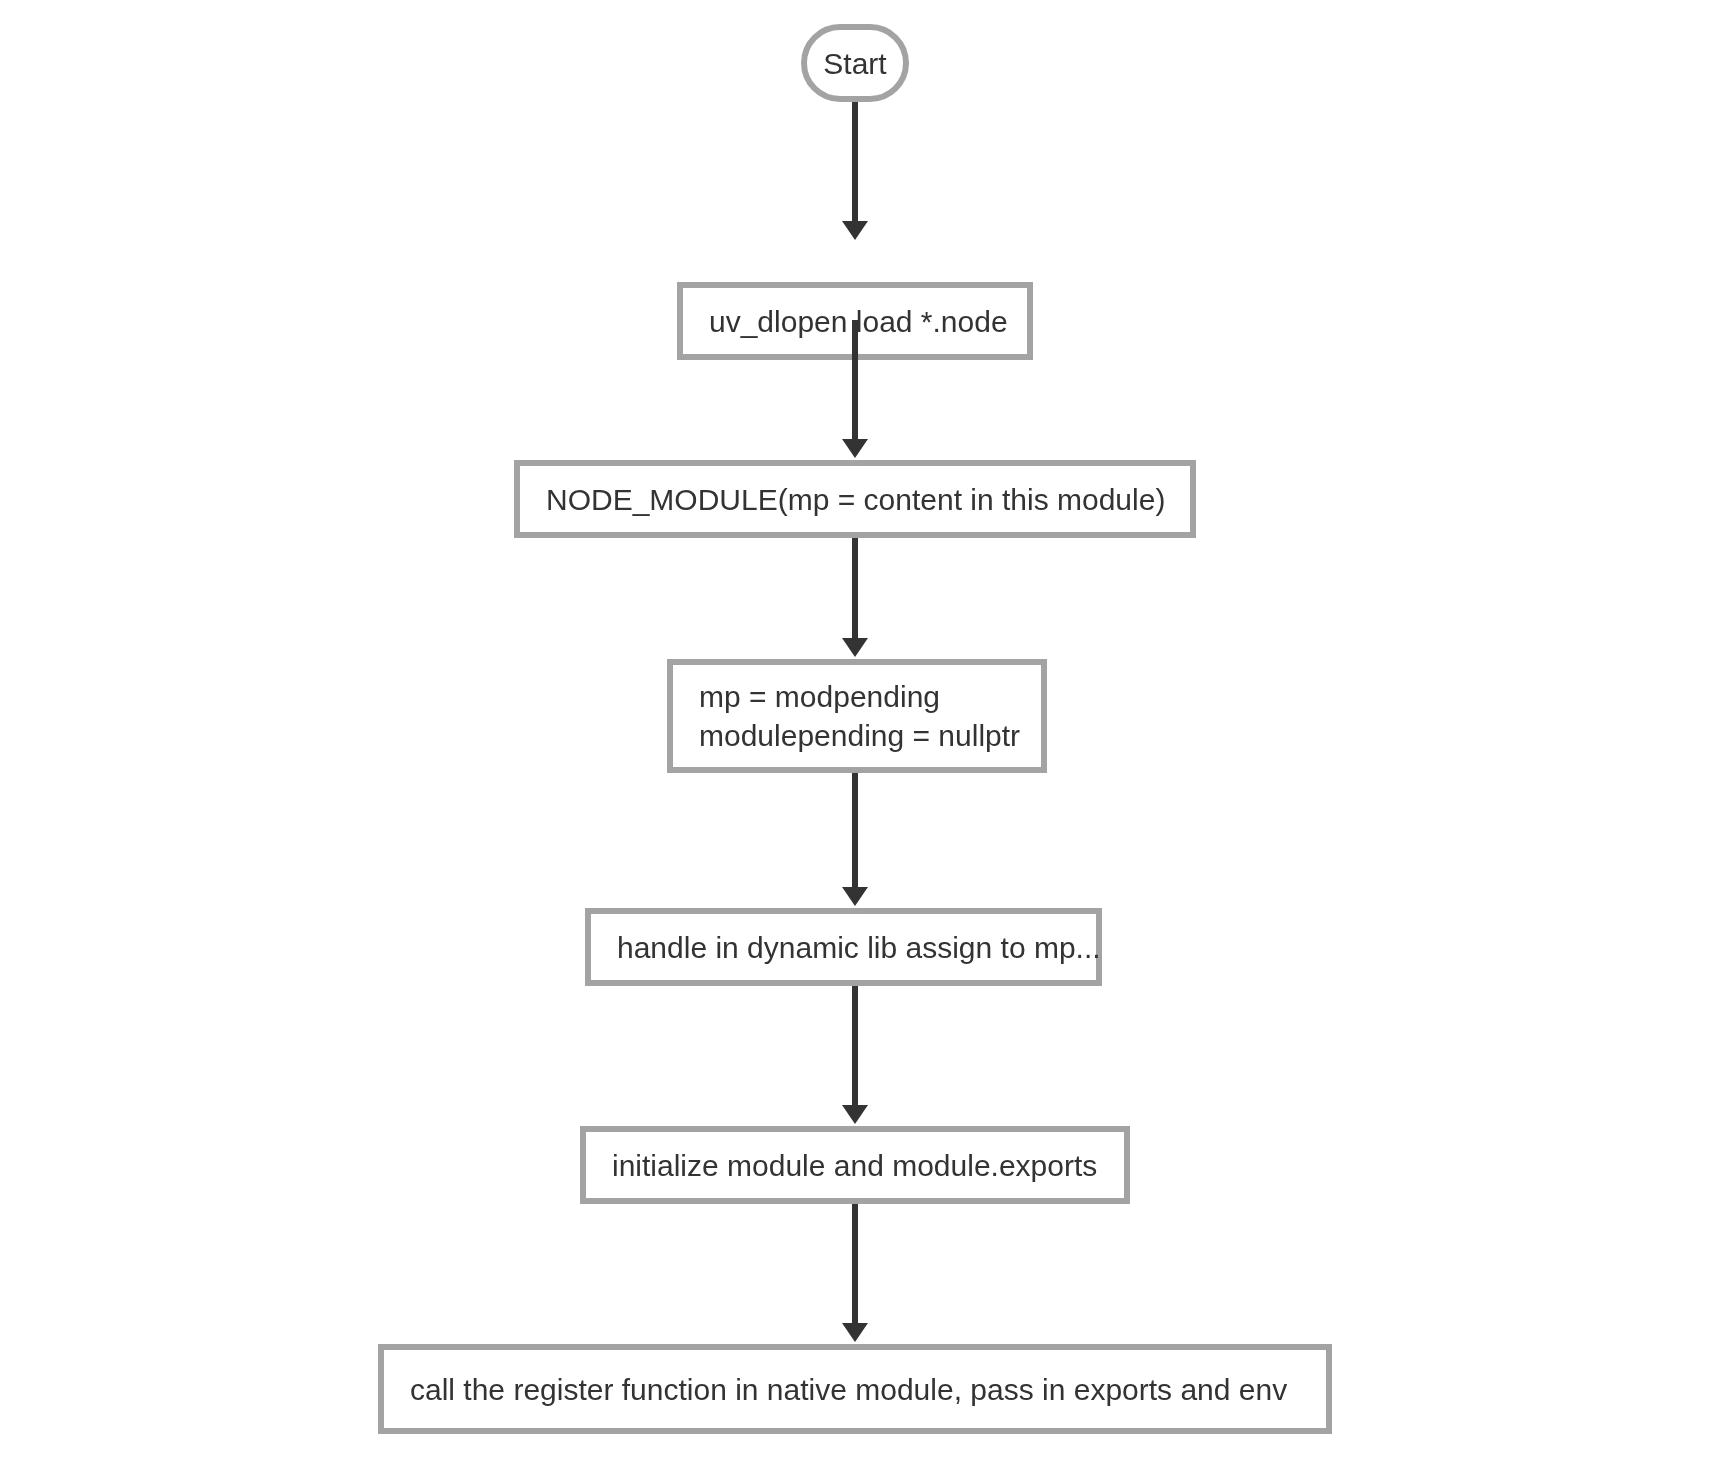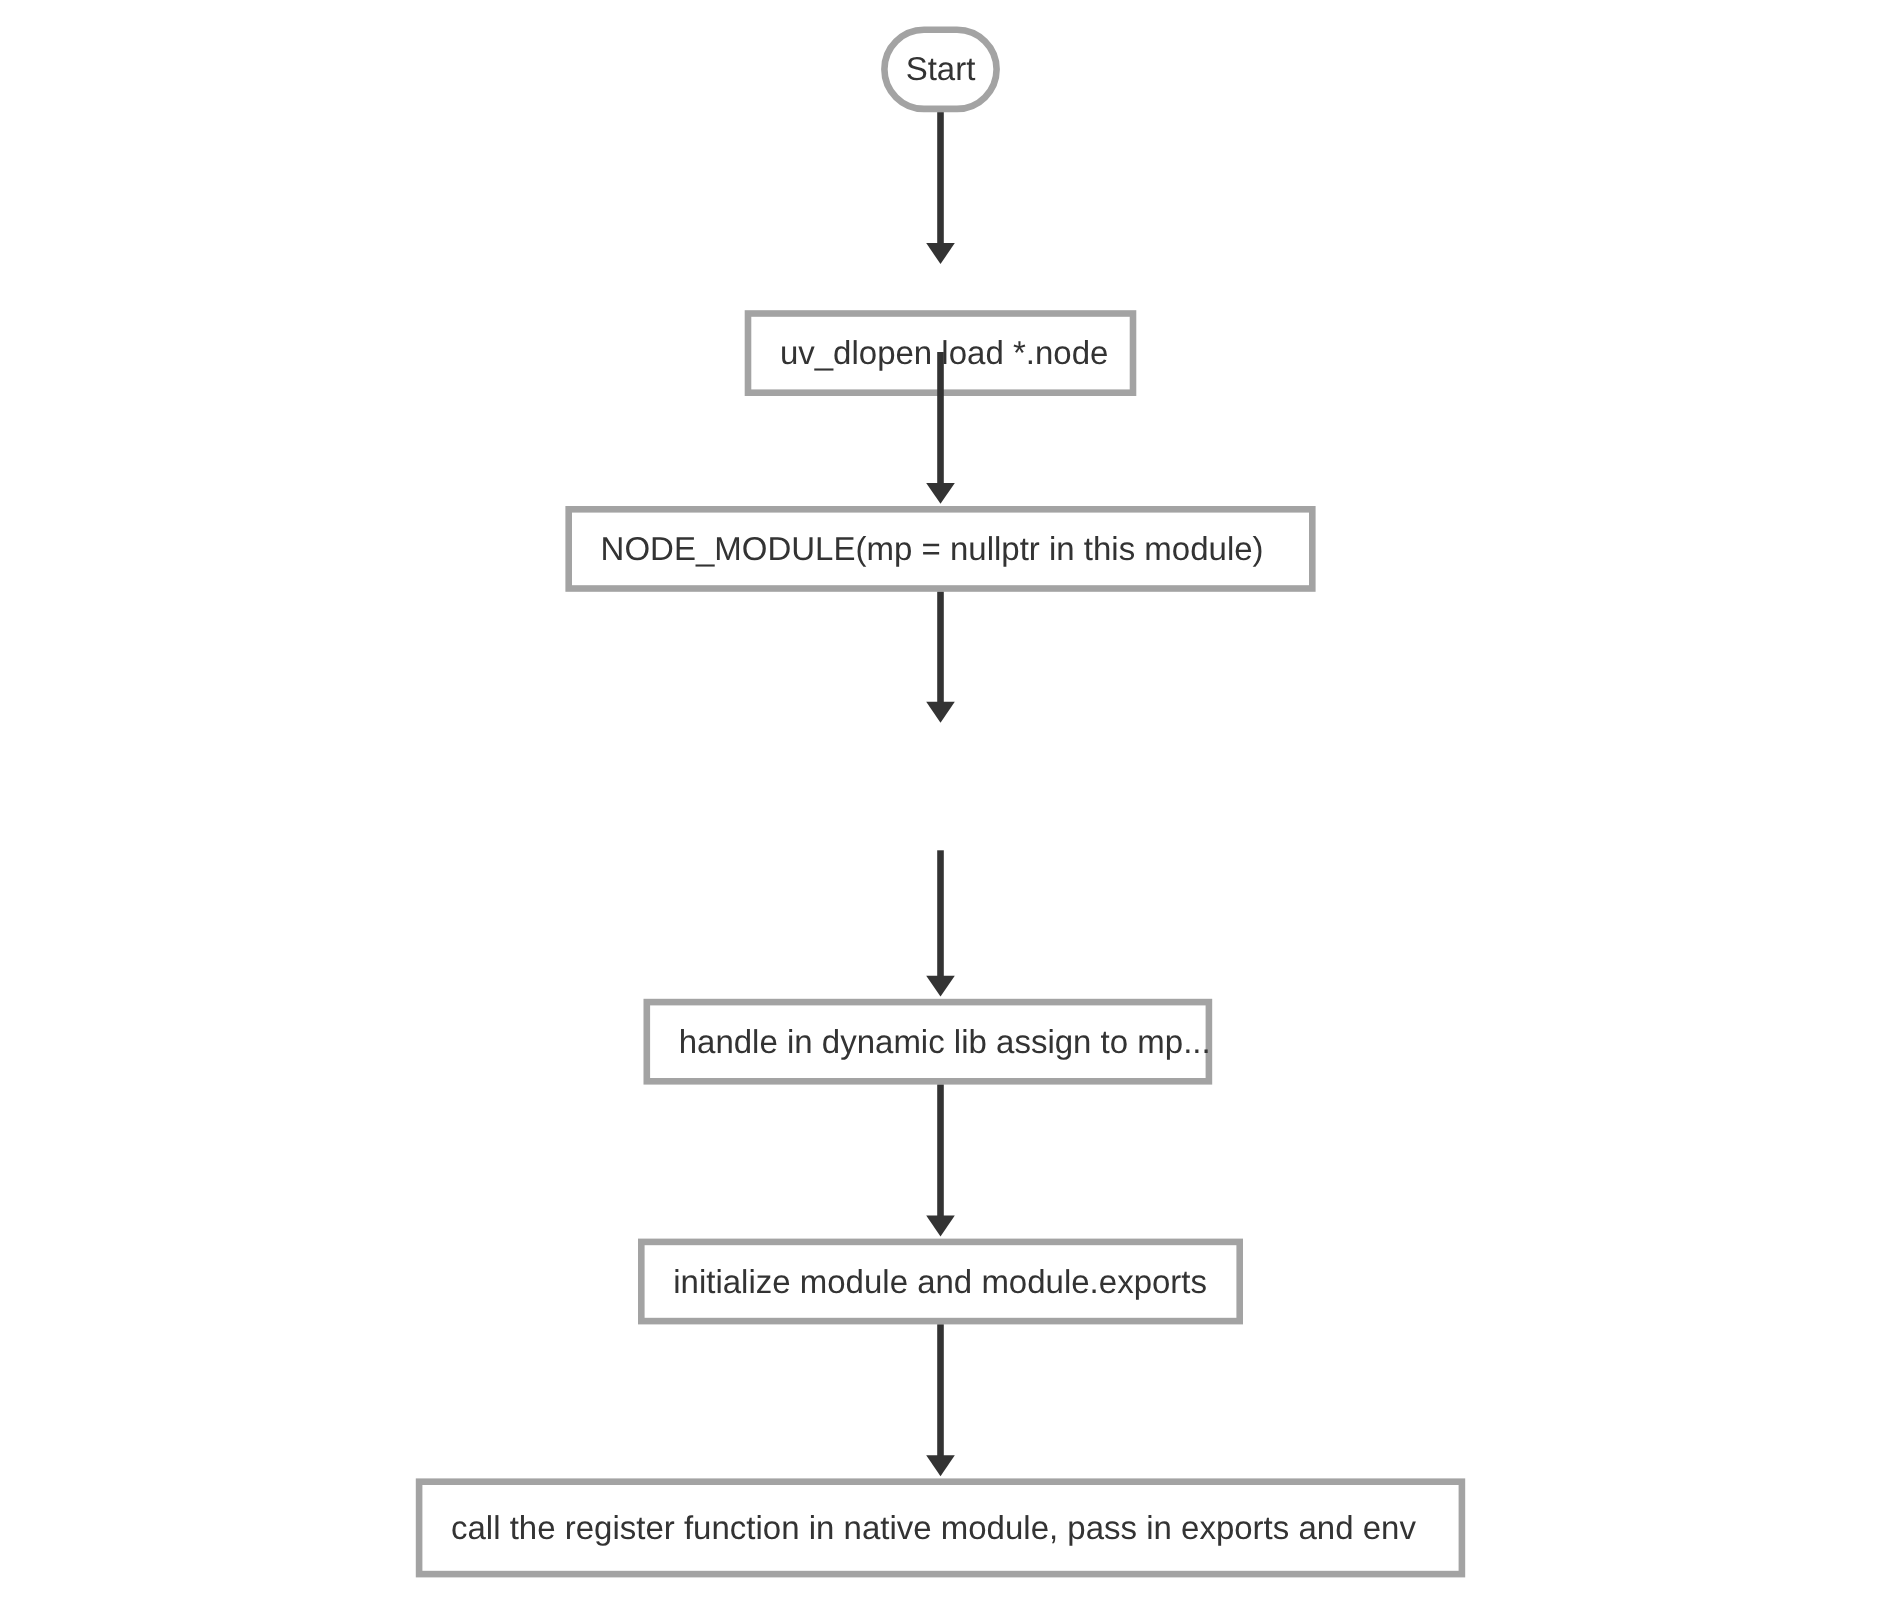--- a/index.html
+++ b/index.html
@@ -99,28 +99,32 @@
   <div class="node process box-1">
     <span>uv_dlopen load *.node</span>
   </div>
 
   <div class="arrow arrow-2">
     <div class="shaft"></div>
     <div class="head"></div>
   </div>
 
   <div class="node process box-2">
-    <span>NODE_MODULE(mp = nullptr in this module)</span>
+    <span>NODE_MODULE(mp = content in this module)</span>
   </div>
 
   <div class="arrow arrow-3">
     <div class="shaft"></div>
     <div class="head"></div>
   </div>
 
+  <div class="node process multiline box-3">
+    <span>mp = modpending</span>
+    <span>modulepending = nullptr</span>
+  </div>
 
   <div class="arrow arrow-4">
     <div class="shaft"></div>
     <div class="head"></div>
   </div>
 
   <div class="node process box-4">
     <span>handle in dynamic lib assign to mp...</span>
   </div>
 

